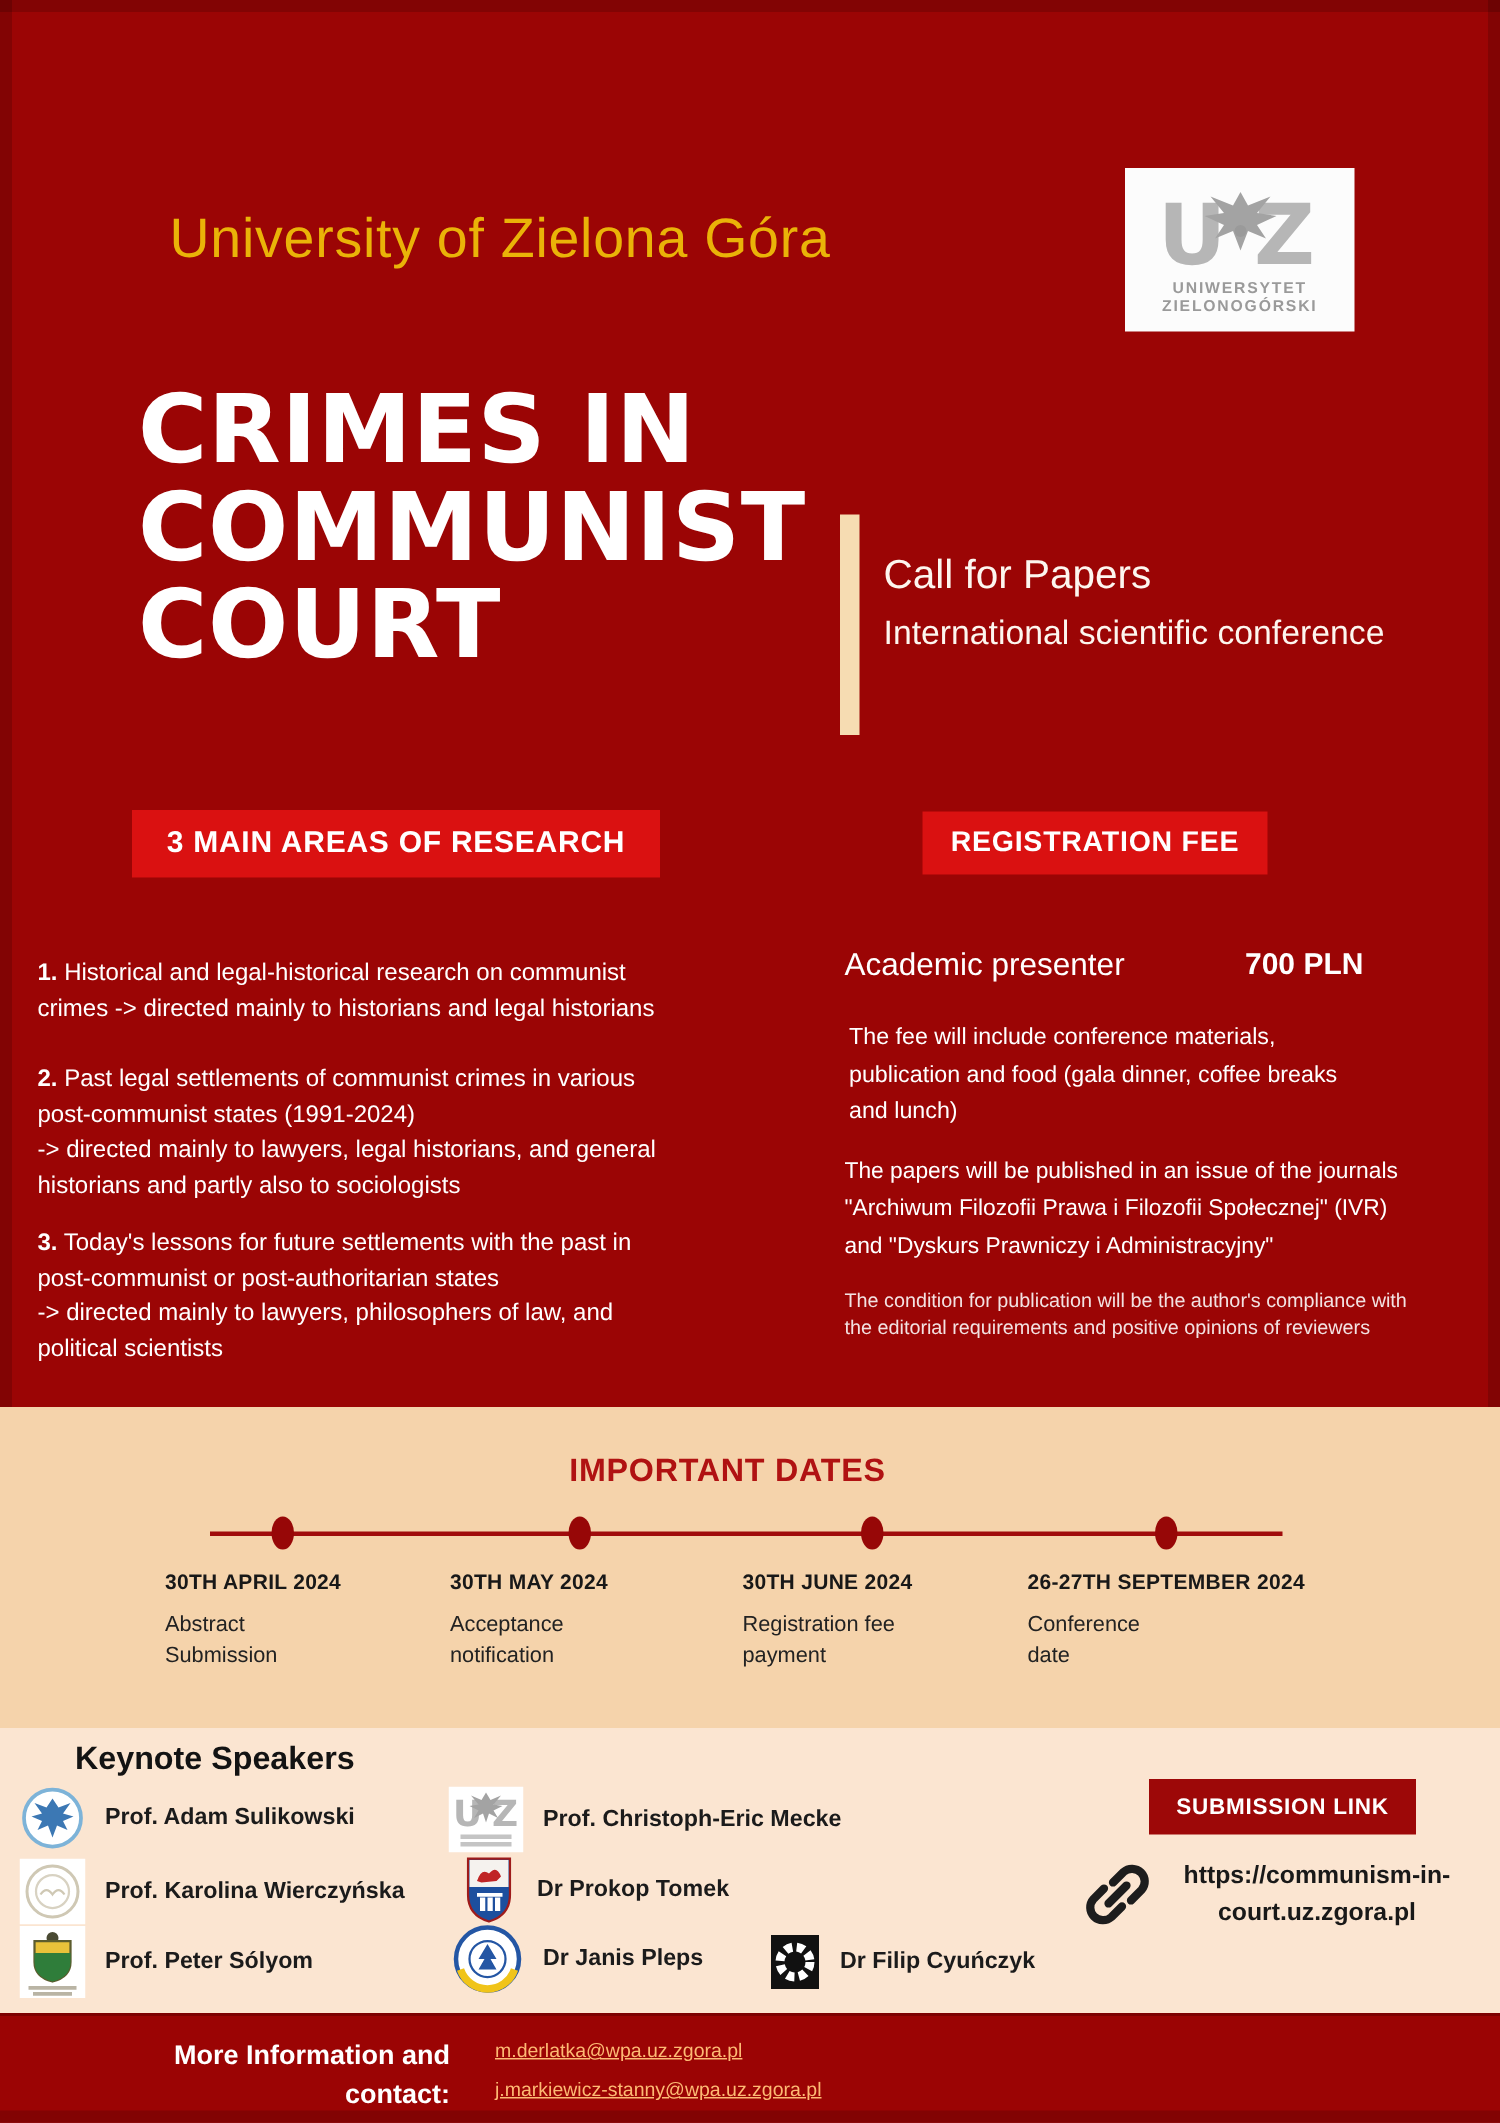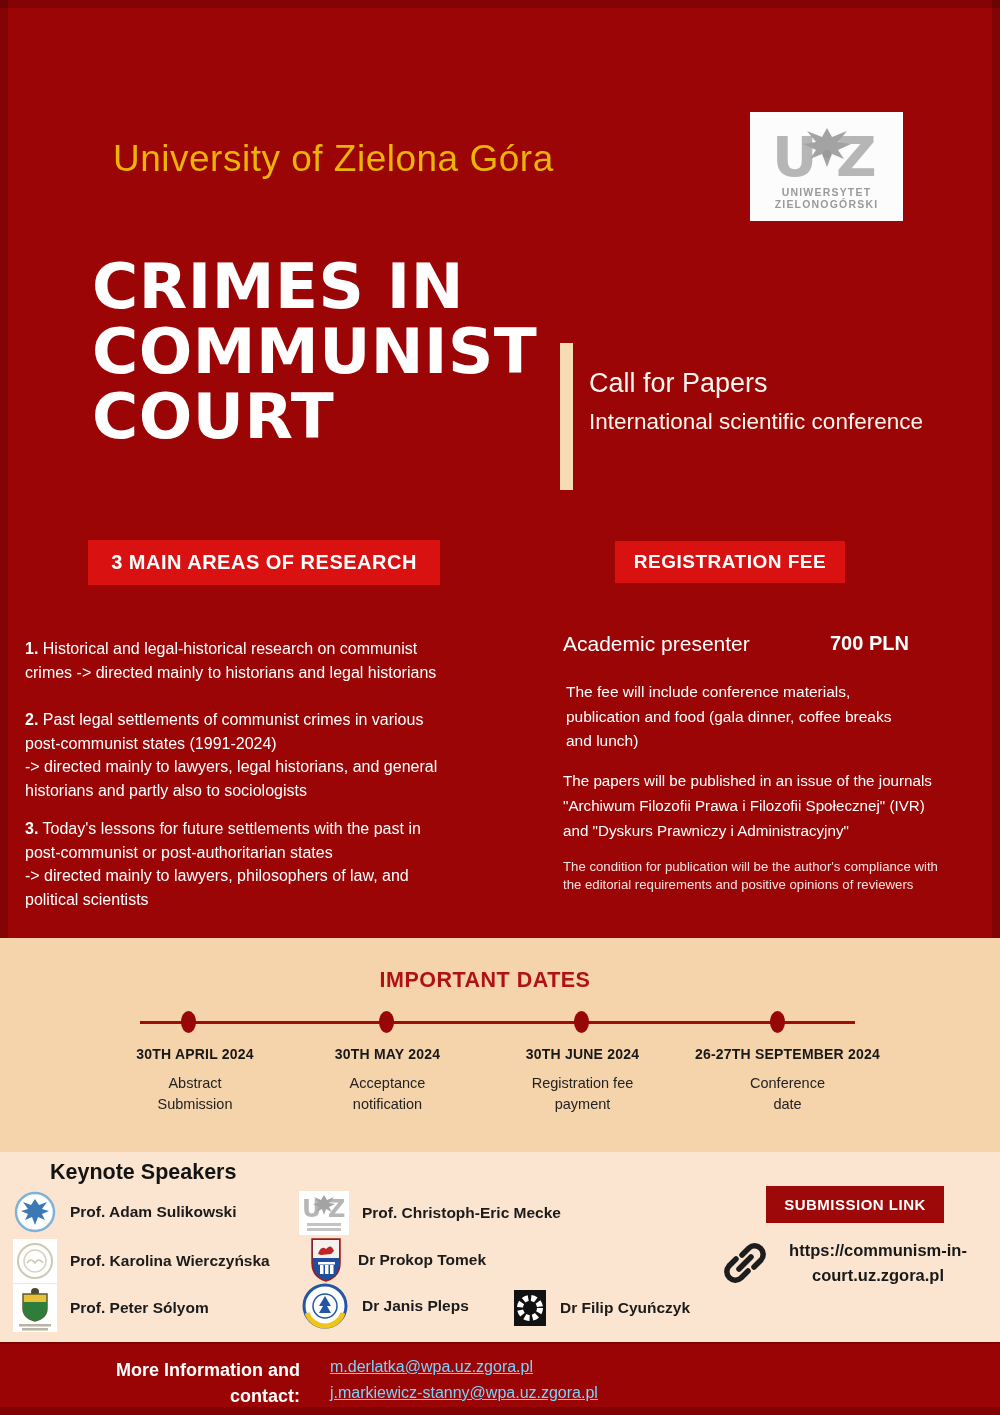--- a/index.html
+++ b/index.html
@@ -48,21 +48,21 @@
   .fee-journals { position:absolute; left:563px; top:768px; font-size:15.2px; line-height:25px; color:#ffffff; white-space:pre-line; }
   .fee-condition { position:absolute; left:563px; top:858px; font-size:13.2px; line-height:18px; color:#f3e2e2; white-space:pre-line; }
 
   
   .section-dates { position:absolute; left:0; top:938px; width:1000px; height:214px; background:#f5d3ab; }
   .dates-heading { position:absolute; left:310px; top:968px; width:350px; text-align:center;
     font-size:21.5px; font-weight:bold; color:#b01212; letter-spacing:0.5px; }
   .timeline-line { position:absolute; left:140px; top:1021px; width:715px; height:3px; background:#a00c0c; }
   .timeline-dot { position:absolute; width:15px; height:22px; border-radius:50%; background:#970707; top:1011px; }
   .dot1 { left:181px; } .dot2 { left:379px; } .dot3 { left:574px; } .dot4 { left:770px; }
-  .milestone { position:absolute; text-align:center; }
+  .milestone { position:absolute; }
   .m-date { font-size:14px; font-weight:bold; color:#181818; letter-spacing:0.2px; }
   .m-label { margin-top:11px; font-size:14.5px; line-height:21px; color:#222; white-space:pre-line; }
   .ms1 { left:110px; top:1046px; width:170px; }
   .ms2 { left:300px; top:1046px; width:175px; }
   .ms3 { left:495px; top:1046px; width:175px; }
   .ms4 { left:685px; top:1046px; width:205px; }
 
   
   .section-speakers { position:absolute; left:0; top:1152px; width:1000px; height:190px; background:#fbe5d1; }
   .speakers-heading { position:absolute; left:50px; top:1160px; font-size:21.5px; font-weight:bold; color:#131313; }
@@ -83,21 +83,21 @@
     display:flex; align-items:center; justify-content:center; cursor:pointer; }
   .submission-link { position:absolute; left:722px; top:1238px; width:270px; display:flex; align-items:flex-start; cursor:pointer; }
   .chain-icon { width:46px; height:46px; margin-top:2px; }
   .submission-url { margin-left:4px; width:212px; text-align:center; font-size:16.5px; line-height:25px; color:#191919; font-weight:bold; }
 
   
   .section-footer { position:absolute; left:0; top:1342px; width:1000px; height:88px; background:#9b0404; border-top:2px solid #7d0101; }
   .footer-label { position:absolute; left:95px; top:13px; width:205px; text-align:right;
     font-size:18px; font-weight:bold; line-height:26px; color:#ffffff; white-space:pre-line; }
   .footer-emails { position:absolute; left:330px; top:10px; }
-  .footer-emails a { display:block; font-size:16px; line-height:26px; color:#7dd3fc; }
+  .footer-emails a { display:block; font-size:13px; line-height:26px; color:#fdba74; }
 </style>
 </head>
 <body>
 
 <div class="page">
 
   <div class="edge edge-top"></div>
   <div class="edge edge-left"></div>
   <div class="edge edge-right"></div>
   <div class="edge edge-bottom"></div>

